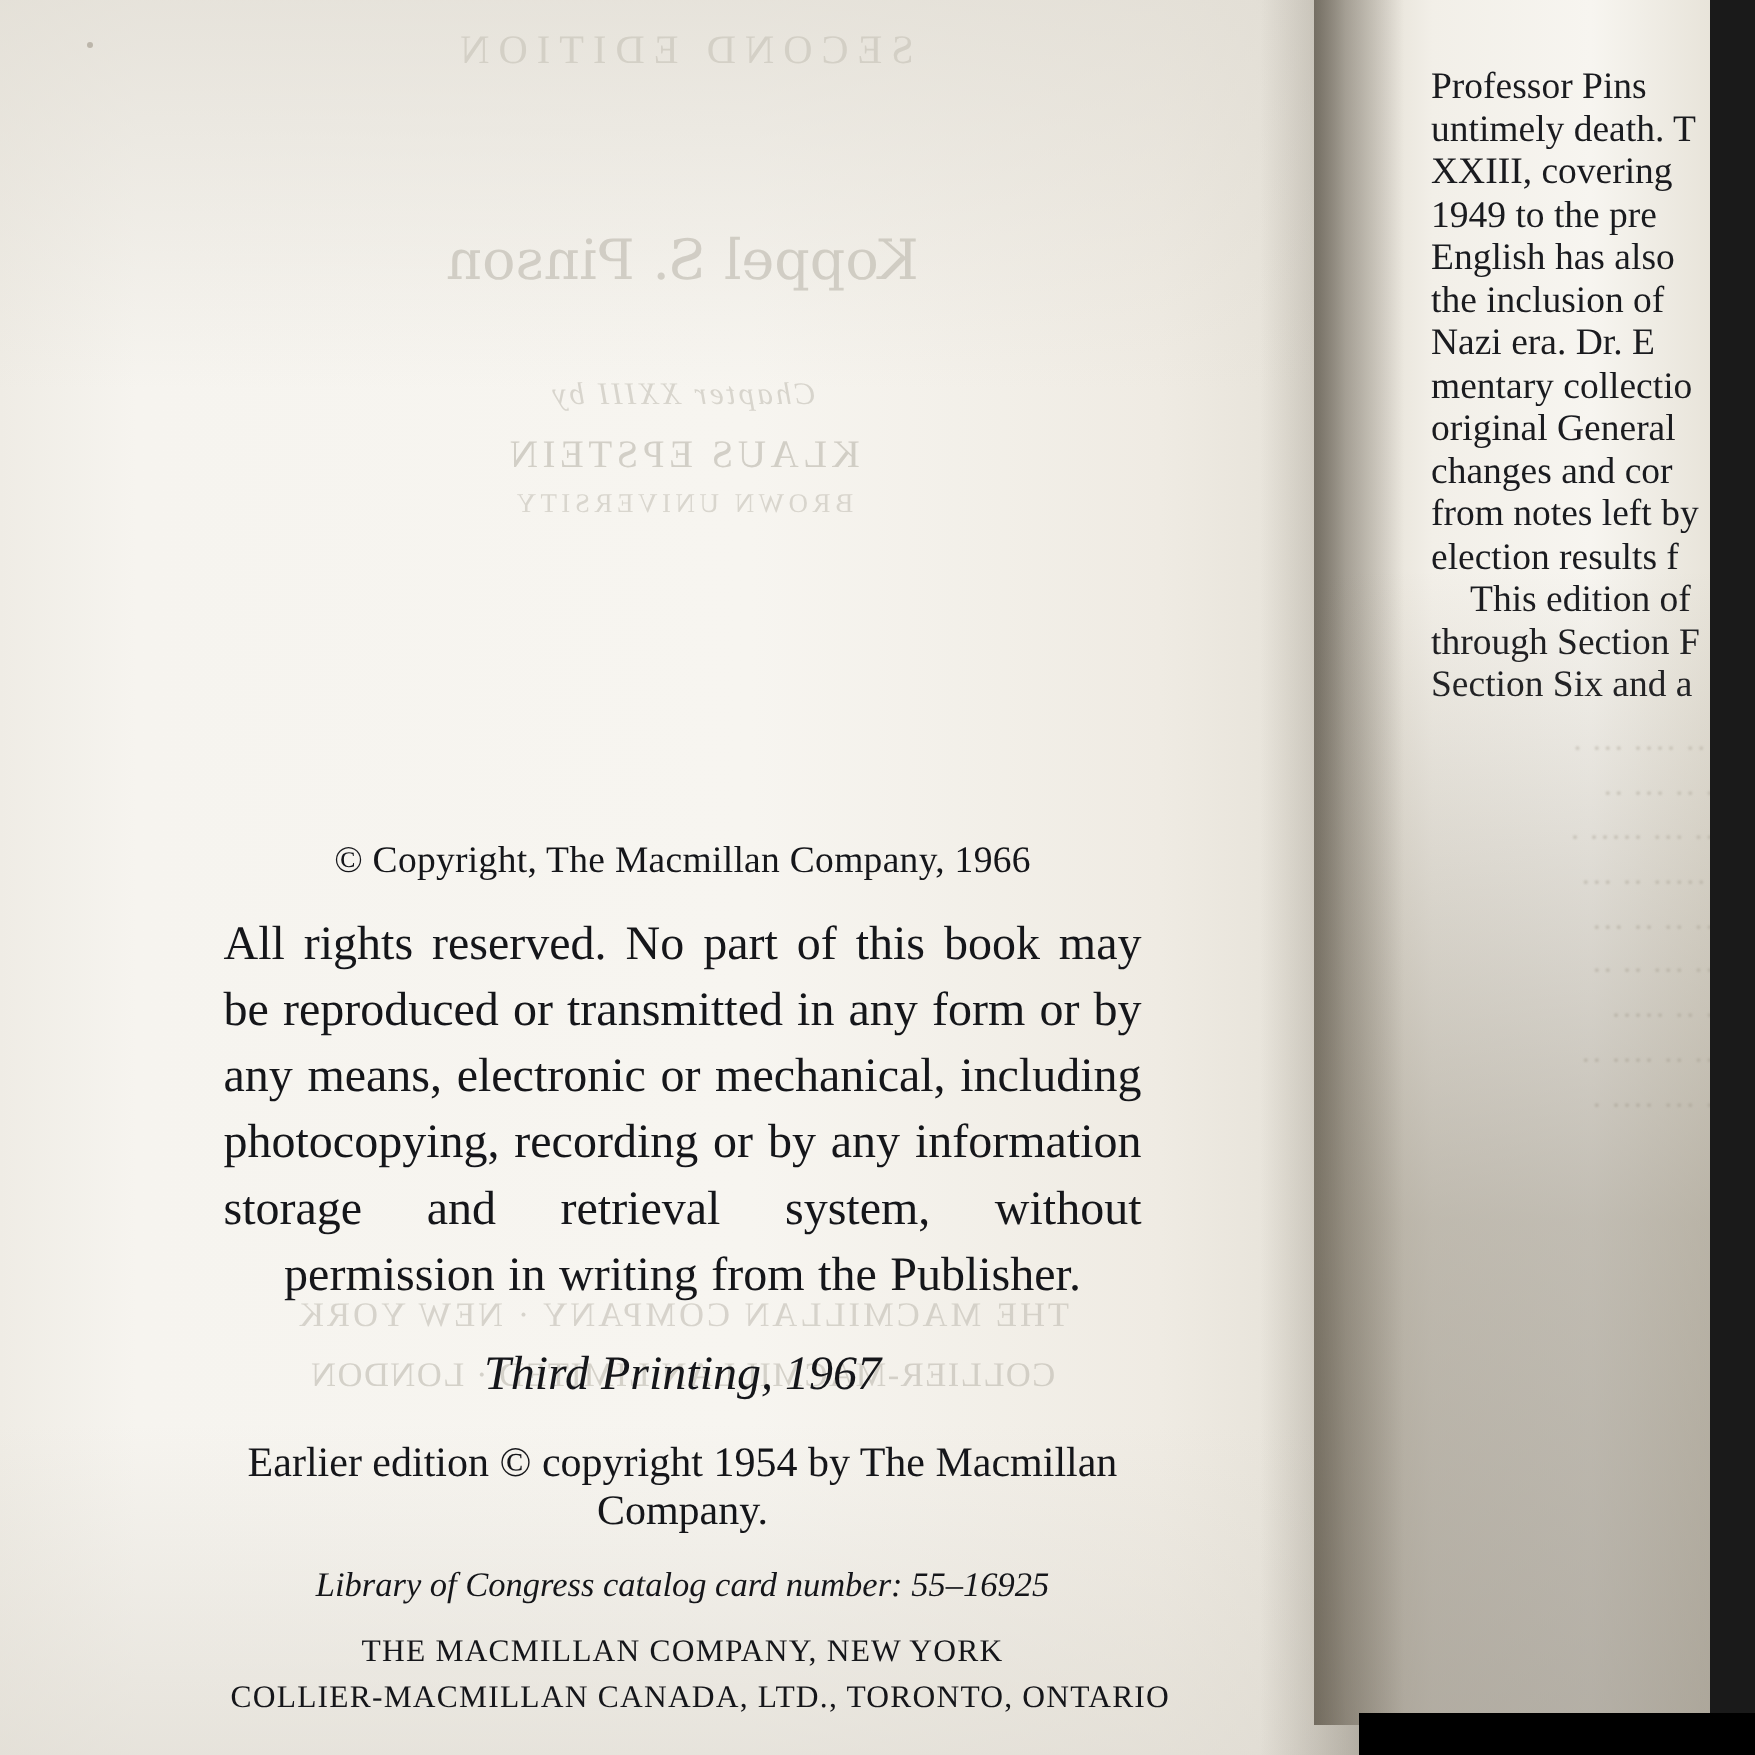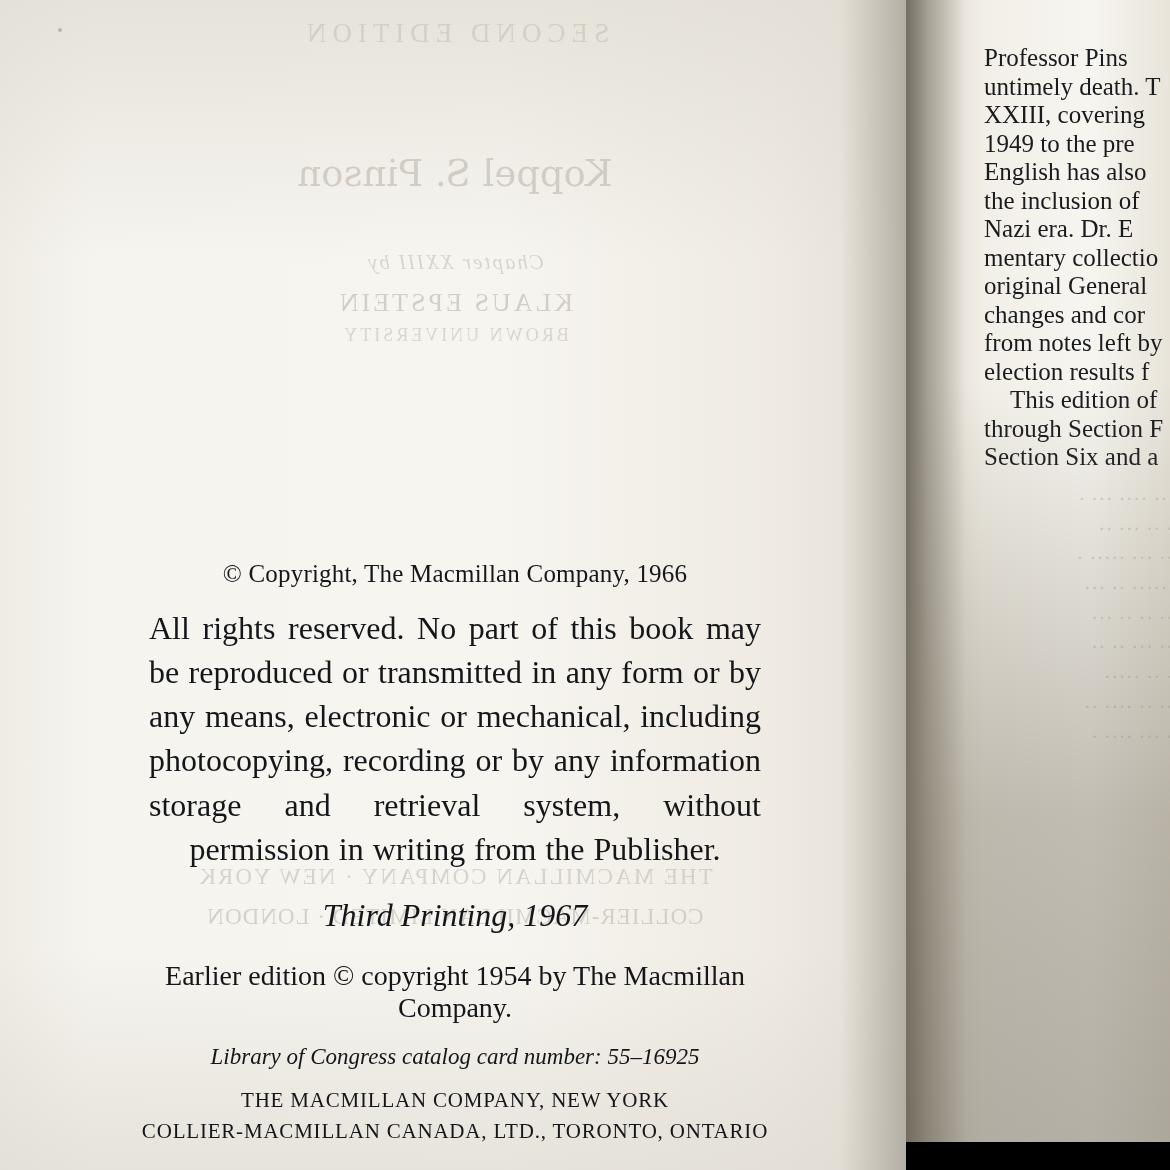--- a/index.html
+++ b/index.html
@@ -156,31 +156,31 @@
     font-style: italic;
     margin-bottom: 18px;
   }
 
   #publisher-1, #publisher-2 {
     font-size: 21px;
     font-variant: small-caps;
     letter-spacing: .8px;
     margin-bottom: 6px;
   }
-  #publisher-2 { margin-bottom: 22px; }
+  #publisher-2 { margin-bottom: 22px; text-align: right; }
 
   #printed-in {
     font-size: 23px;
     font-style: italic;
   }
 
   
   #right-page {
     position: absolute;
-    left: 906px;
+    left: 876px;
     top: 0;
     width: 264px;
     height: 1150px;
     background: linear-gradient(90deg, #b9b2a4 0%, #ded8cc 8%, #f2efe8 30%, #f7f5f0 70%, #e8e4da 100%);
     overflow: hidden;
   }
   #right-gutter-shadow {
     position: absolute; left: 0; top: 0; width: 60px; height: 1150px;
     background: linear-gradient(90deg, rgba(60,55,46,.55), rgba(60,55,46,0));
     pointer-events: none;

